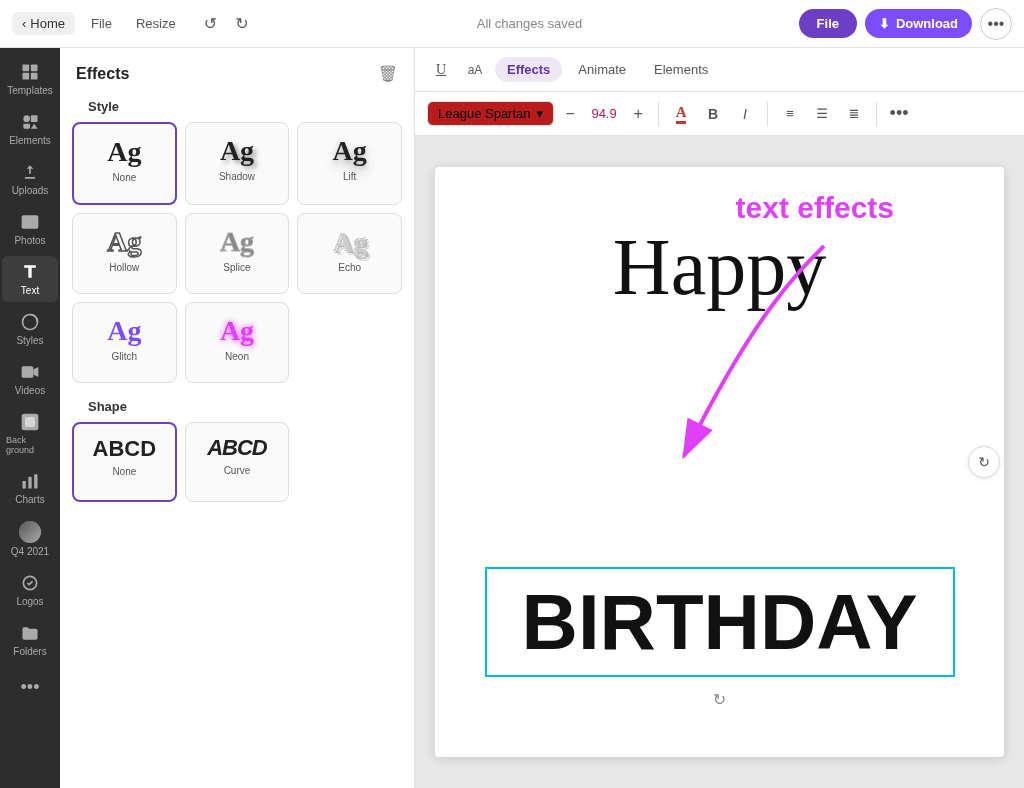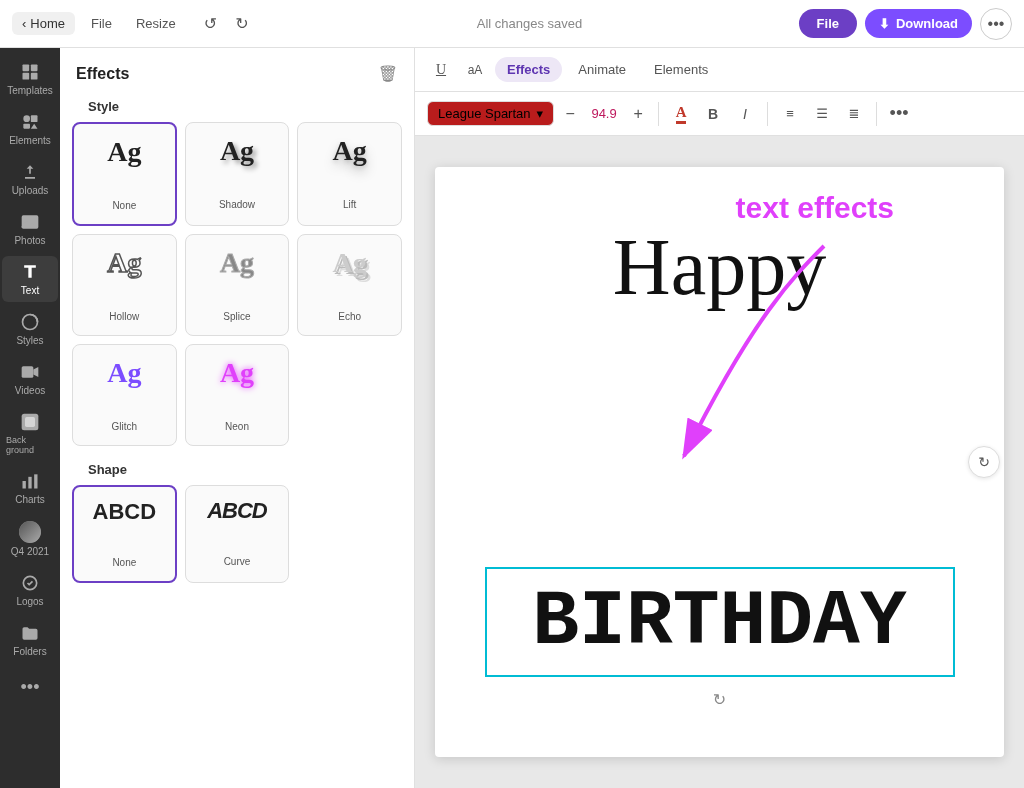--- a/index.html
+++ b/index.html
@@ -101,28 +101,27 @@
     }
     .style-grid {
       display: grid;
       grid-template-columns: repeat(3, 1fr);
       gap: 8px;
       padding: 0 12px 8px;
     }
     .style-card {
       border: 1.5px solid #ddd;
       border-radius: 8px;
-      padding: 12px 8px 13px;
+      padding: 12px 8px 20px;
       display: flex;
       flex-direction: column;
       align-items: center;
       cursor: pointer;
       background: #fafafa;
       min-height: 80px;
-      gap: 28px;
     }
     .style-card.active {
       border-color: #6c3fc5;
       border-width: 2px;
     }
     .style-card-text {
       font-size: 10px;
       color: #555;
       margin-top: 4px;
     }
@@ -468,21 +467,21 @@
 
     <div class="canvas-area">
       <div class="canvas-content">
         <div class="canvas-page">
 
           <div style="position:absolute; top:55px; left:50%; transform:translateX(-50%); width:100%; text-align:center;">
             <span class="canvas-happy" style="font-family:'Brush Script MT',cursive; font-size:80px; color:#111; position:static; transform:none;">Happy</span>
           </div>
 
           <div style="position:absolute; bottom:80px; left:50%; transform:translateX(-50%); border:2px solid #00bcd4; padding:14px 18px; width:470px;">
-            <div style="font-family:Liberation Mono, monospace; font-size:78px; font-weight:900; color:#111; text-align:center; line-height:1; white-space:nowrap;">BIRTHDAY</div>
+            <div style="font-family:Liberation Sans, sans-serif; font-size:78px; font-weight:900; color:#111; text-align:center; line-height:1; white-space:nowrap;">BIRTHDAY</div>
           </div>
 
           <div style="position:absolute; bottom:48px; left:50%; transform:translateX(-50%); color:#888; font-size:16px; cursor:grab;">↻</div>
         </div>
 
         <div style="position:absolute; top:55px; right:130px; pointer-events:none;">
           <span style="font-size:30px; font-weight:700; color:#e040fb; white-space:nowrap;">text effects</span>
         </div>
 
         <svg width="280" height="290" style="position:absolute; top:80px; right:120px; pointer-events:none;">

